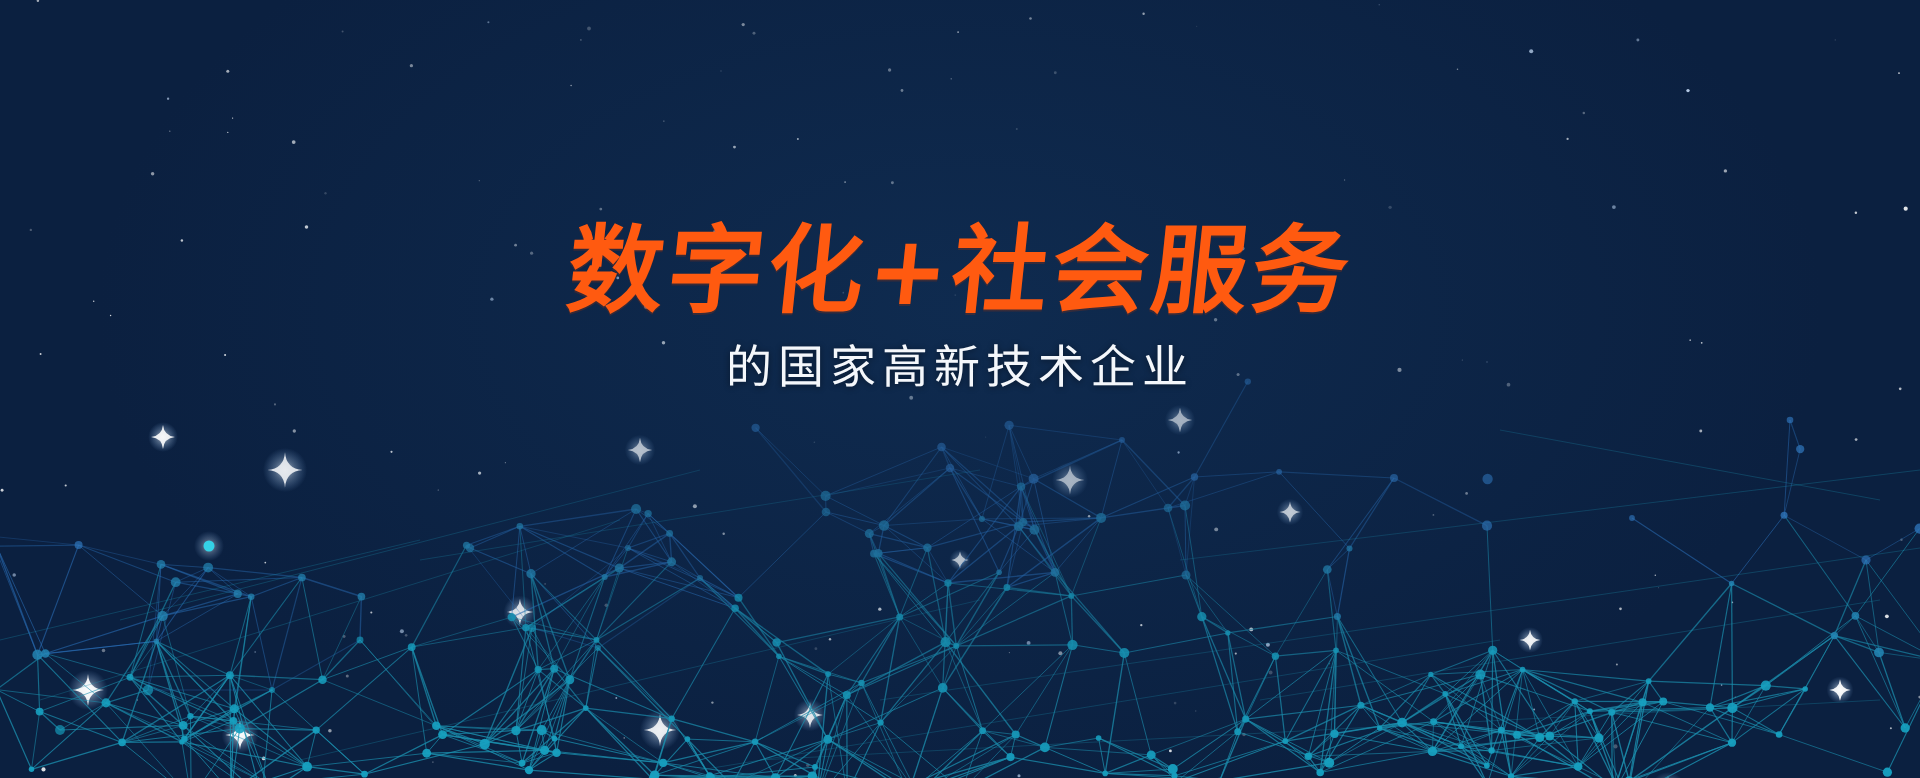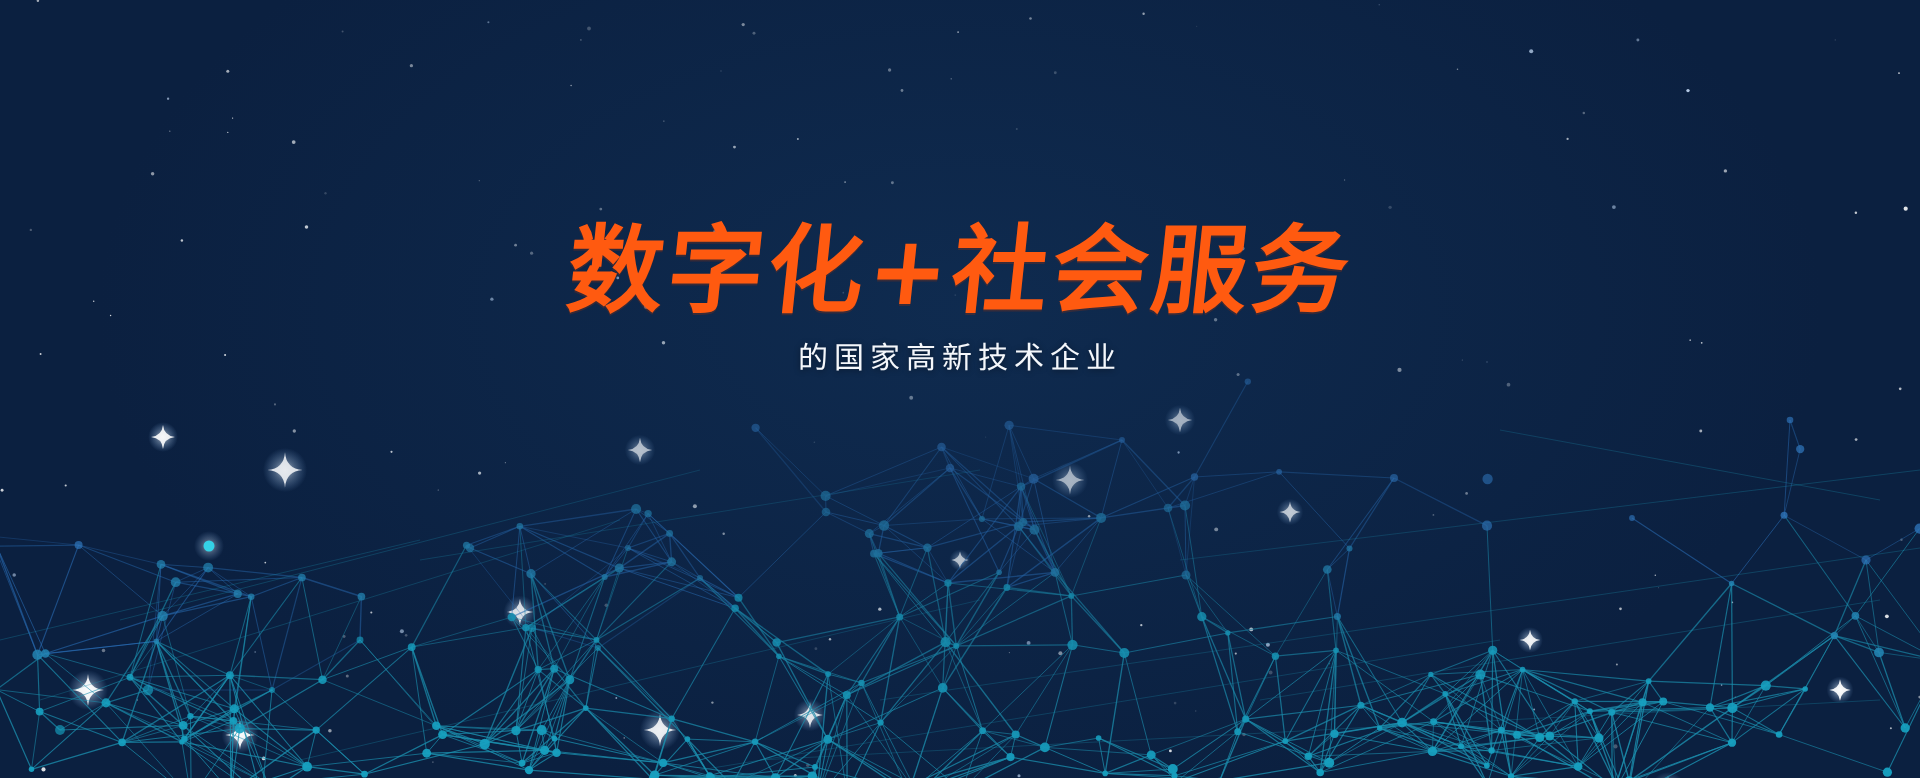--- a/index.html
+++ b/index.html
@@ -50,21 +50,21 @@
     letter-spacing:4px;
     line-height:1.12;
     transform:skewX(-6deg);
     text-shadow:0 2px 0 rgba(180,50,0,.25);
     white-space:nowrap;
   }
   .subtitle{
     margin:14px 0 0 0;
     color:#f4f7fb;
     font-family:"DejaVu Serif","Liberation Serif",serif;
-    font-size:30px;
+    font-size:46px;
     font-weight:400;
     letter-spacing:6px;
     line-height:1.2;
     text-shadow:0 1px 6px rgba(0,0,0,.45);
     white-space:nowrap;
   }
 </style>
 </head>
 <body>
 

